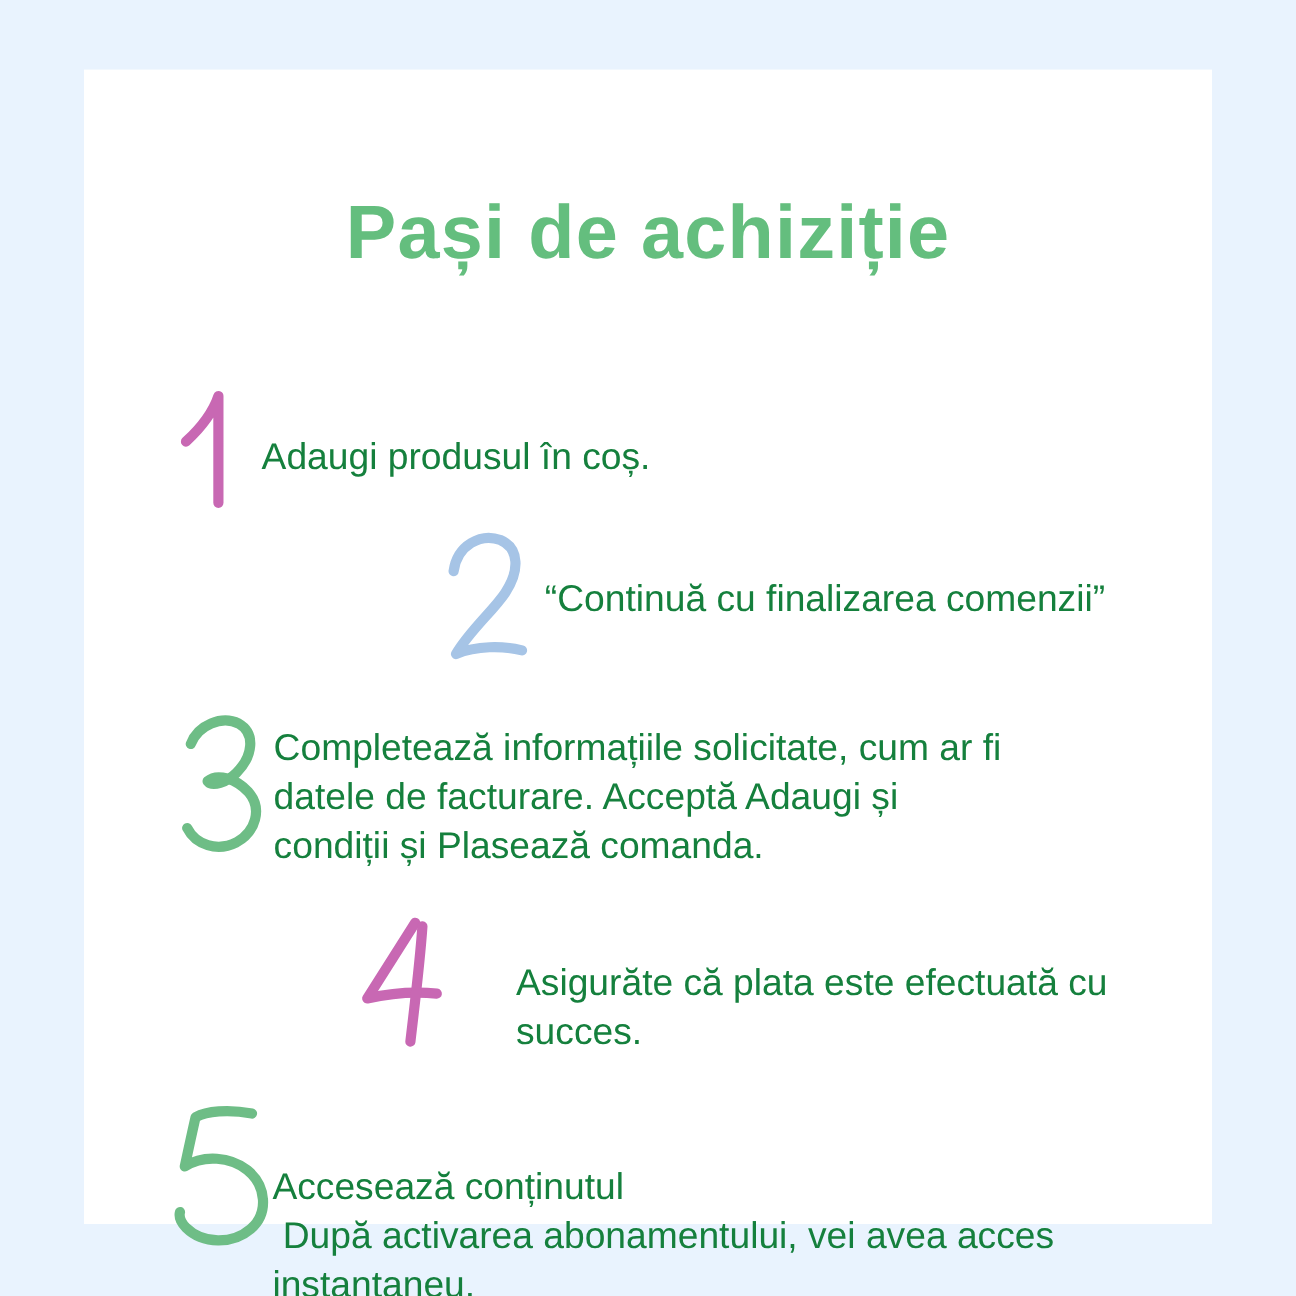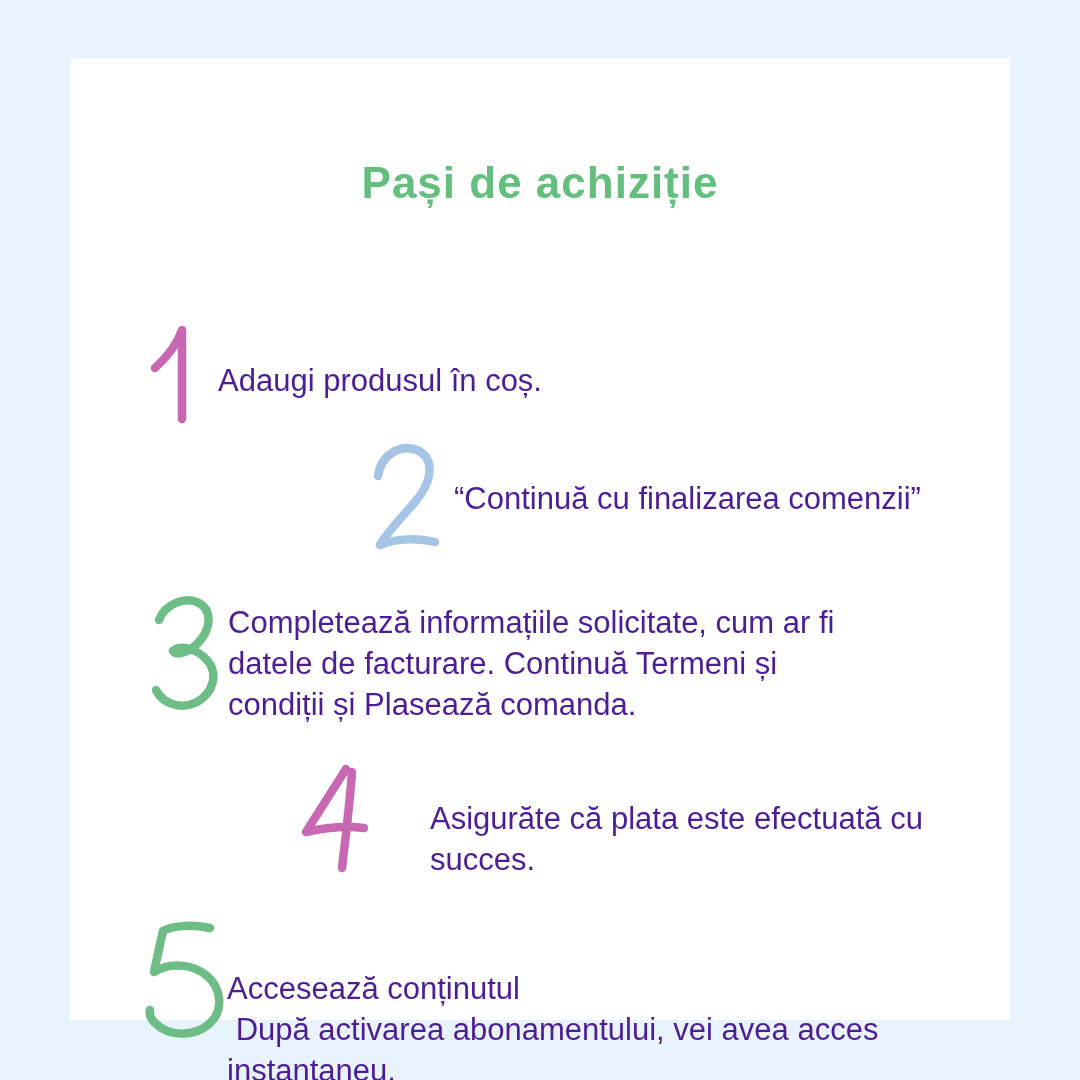--- a/index.html
+++ b/index.html
@@ -16,42 +16,42 @@
     position: absolute;
     left: 70px; top: 58px;
     width: 940px; height: 962px;
     background: #ffffff;
   }
   .title {
     position: absolute;
     left: 0; top: 100px;
     width: 100%;
     text-align: center;
-    font-size: 44px;
+    font-size: 63px;
     font-weight: 700;
     letter-spacing: 1px;
     color: #64be7e;
   }
   .step-number {
     position: absolute;
   }
   .step-number svg {
     display: block;
     width: 100%; height: 100%;
   }
   .step-number path {
     fill: none;
     stroke: currentColor;
     stroke-width: 8.5;
     stroke-linecap: round;
     stroke-linejoin: round;
   }
   .step-text {
     position: absolute;
-    color: #4c1d95;
+    color: #15803d;
     font-size: 31px;
     line-height: 41px;
     white-space: pre-wrap;
   }
   #t1 { left: 148px; top: 302px; width: 740px; }
   #n1 { left: 78px;  top: 266px; width: 58px;  height: 100px; }
   #t2 { left: 384px; top: 420px; width: 640px; }
   #n2 { left: 301px; top: 384px; width: 70px;  height: 112px; }
   #t3 { left: 158px; top: 544px; width: 820px; }
   #n3 { left: 79px;  top: 536px; width: 85px;  height: 120px; }
@@ -81,21 +81,21 @@
       </svg>
     </div>
     <div class="step-text" id="t2">“Continuă cu finalizarea comenzii”</div>
 
     <div class="step-number" id="n3" aria-label="3" style="color: rgb(110, 189, 134);">
       <svg viewBox="0 0 85 120">
         <path d="M10 26 C16 10 36 2 50 9 C64 17 62 36 48 50 C40 58 28 62 24 57 C32 50 48 55 58 66 C70 80 64 99 48 108 C32 116 14 110 7 96"></path>
       </svg>
     </div>
     <div class="step-text" id="t3">Completează informațiile solicitate, cum ar fi
-datele de facturare. Continuă Termeni și
+datele de facturare. Acceptă Adaugi și
 condiții și Plasează comanda.</div>
 
     <div class="step-number" id="n4" aria-label="4" style="color: rgb(200, 104, 179);">
       <svg viewBox="0 0 72 112">
         <path d="M48 7 L8 70 C26 66 48 64 66 66"></path>
         <path d="M54 10 C52 40 47 80 44 106"></path>
       </svg>
     </div>
     <div class="step-text" id="t4">Asigurăte că plata este efectuată cu
 succes.</div>

